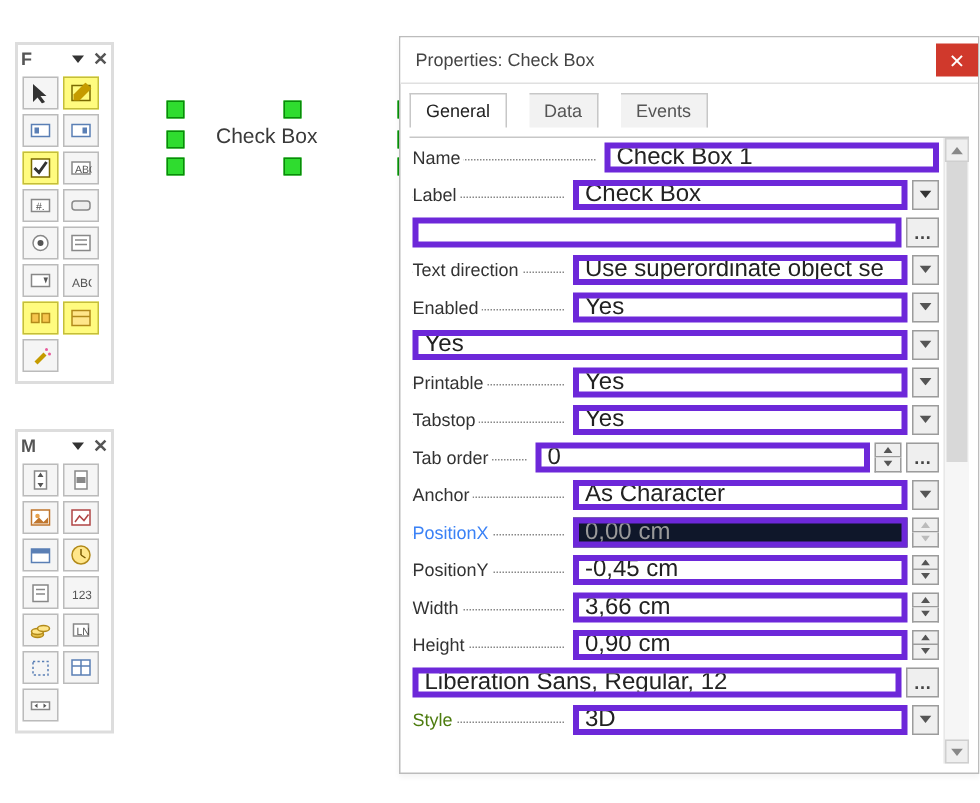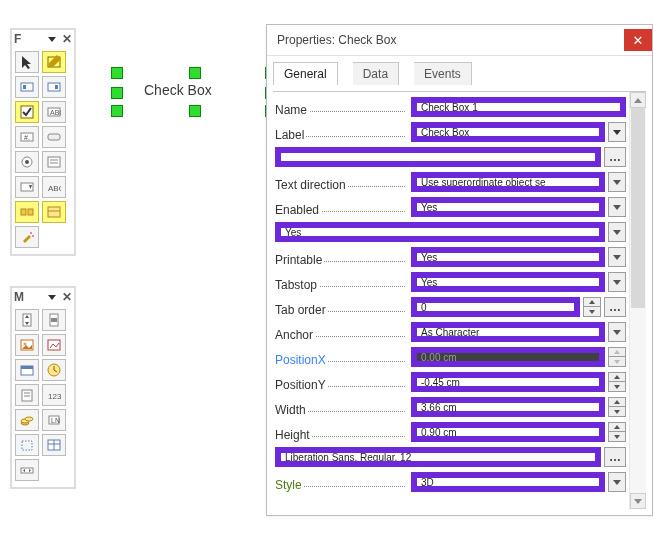--- a/index.html
+++ b/index.html
@@ -36,29 +36,29 @@
   .tab.active{background:#fff;color:#222}
   .tab+.tab{border-left:none}
   .form-wrap{position:absolute;left:6px;right:6px;top:66px;bottom:6px;border-top:1px solid #c7c7c7;padding-top:6px}
   .scroll{position:absolute;right:0;top:0;bottom:0;width:16px;border-left:1px solid #e8e8e8;background:#f6f6f6}
   .sc-btn{height:14px;border:1px solid #cfcfcf;background:#efefef;display:flex;align-items:center;justify-content:center}
   .sc-btn svg{display:block}
   .sc-thumb{position:absolute;left:1px;right:1px;top:16px;height:200px;background:#d8d8d8}
   .sc-bottom{position:absolute;bottom:0;left:0;right:0}
 
   .rows{position:absolute;left:2px;right:20px;top:0;bottom:0}
-  .row{display:flex;align-items:flex-end;height:25px}
+  .row{display:flex;align-items:center;height:25px}
   .row.last .lbl{color:#999}
   .lbl{width:136px;white-space:nowrap;overflow:hidden;color:#333;font-size:12px;position:relative}
   .lbl.dis{color:#3b82f6}
   .lbl::after{content:"";position:absolute;left:0;right:6px;bottom:5px;border-bottom:1px dotted #888}
   .lbl span{position:relative;background:#fff;padding-right:2px;z-index:1}
   .fld{flex:1;display:flex;gap:3px}
-  .inp{flex:1;height:20px;border:6px solid #6d28d9;background:#fff;padding:0 4px;font-size:10px;color:#222;box-sizing:border-box}
-  .inp.dis{color:#999;background:#404040}
+  .inp{flex:1;height:20px;border:4px solid #6d28d9;background:#fff;padding:0 4px;font-size:16px;color:#222;box-sizing:border-box}
+  .inp.dis{color:#999;background:#0f172a}
   .drop{width:18px;height:20px;border:1px solid #9c9c9c;background:#efefef;display:flex;align-items:center;justify-content:center;box-sizing:border-box}
   .spin{display:flex;flex-direction:column;width:18px}
   .spin .sb{height:10px;border:1px solid #9c9c9c;background:#efefef;display:flex;align-items:center;justify-content:center;box-sizing:border-box}
   .spin .sb+.sb{border-top:none}
   .ell{width:22px;height:20px;border:1px solid #9c9c9c;background:#efefef;display:flex;align-items:center;justify-content:center;font-weight:bold;color:#444;box-sizing:border-box}
 </style>
 </head>
 <body>
 <div class="stage">
 

